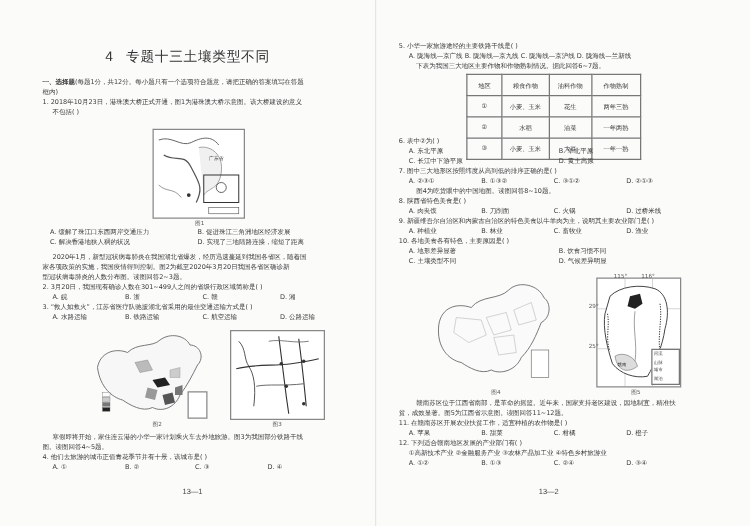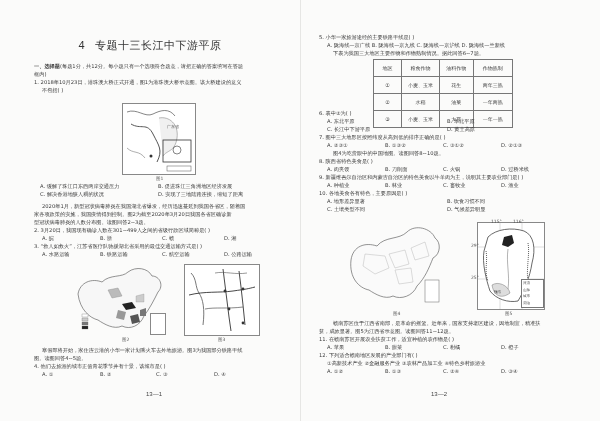--- a/index.html
+++ b/index.html
@@ -20,21 +20,21 @@
   .footer { position:absolute; font-size:6px; color:#444; font-family:"Liberation Sans", sans-serif; }
   table.crop { position:absolute; border-collapse:collapse; font-size:5px; color:#3a3a3a; }
   table.crop td, table.crop th { border:1px solid #777; text-align:center; font-weight:normal; padding:0; height:16px; }
   svg { position:absolute; }
 </style>
 </head>
 <body>
 
 <div class="page left">
   <div class="title">
-    <span class="num">4</span><span class="sub">专题十三</span><span>长江中下游平原</span>
+    <span class="num">4</span><span class="sub">专题十三</span><span>土壤类型不同</span>
   </div>
 
   <div class="txt" style="top:63px;left:34px;">
     <span class="bold">一、选择题</span><span>(每题1分，共12分。每小题只有一个选项符合题意，请把正确的答案填写在答题</span>
   </div>
   <div class="txt" style="top:71px;left:34px;">框内)</div>
   <div class="txt" style="top:79px;left:34px;">1. 2018年10月23日，港珠澳大桥正式开通，图1为港珠澳大桥示意图。该大桥建设的意义</div>
   <div class="txt" style="top:87px;left:42px;">不包括(      )</div>
 
   <div class="figure" style="left:122px;top:103px;width:72px;height:70px;">

